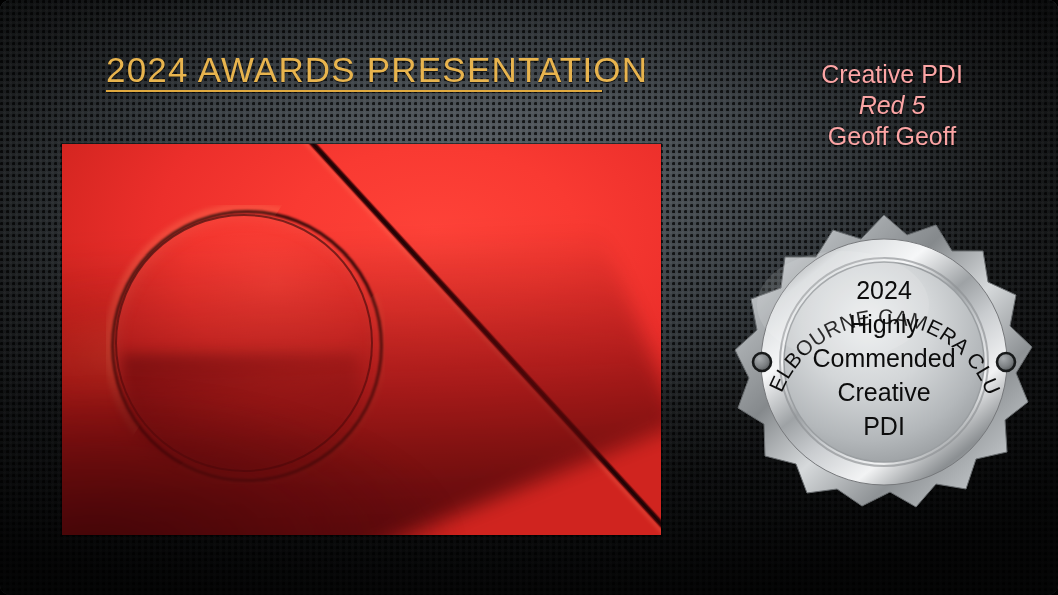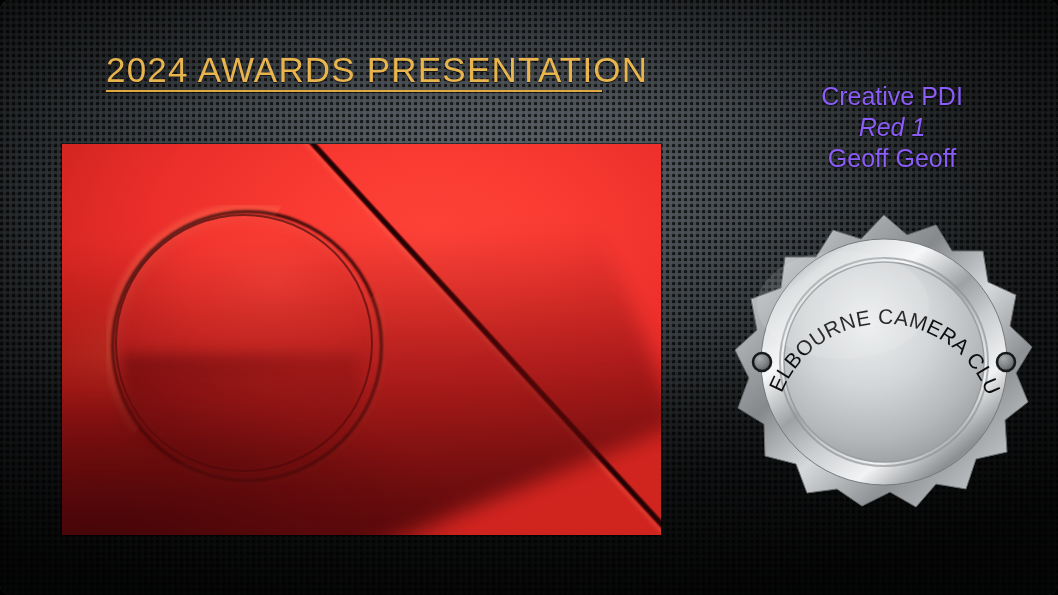--- a/index.html
+++ b/index.html
@@ -69,24 +69,24 @@
     width: 496px;
     height: 2px;
     background: #e0a93f;
     box-shadow: 0 1px 1px rgba(0,0,0,0.6);
   }
 
   
   #caption {
     position: absolute;
     left: 742px;
-    top: 81px;
+    top: 59px;
     width: 300px;
     text-align: center;
-    color: #8b5cf6;
+    color: #fca5a5;
     font-size: 25px;
     line-height: 31px;
     text-shadow: 0 1px 2px rgba(0,0,0,0.8);
   }
   #caption .ln-italic { font-style: italic; }
 
   
   #photo {
     position: absolute;
     left: 62px;
@@ -250,21 +250,21 @@
   <div class="bg-dots2"></div>
   <div class="bg-vignette"></div>
 
   <div id="title-block">
     <div id="title-text">2024 AWARDS PRESENTATION</div>
     <div id="title-rule"></div>
   </div>
 
   <div id="caption">
     <div class="ln">Creative PDI</div>
-    <div class="ln-italic">Red 1</div>
+    <div class="ln-italic">Red 5</div>
     <div class="ln">Geoff Geoff</div>
   </div>
 
   <div id="photo">
     <div class="photo-base"></div>
     <div class="photo-glow-lr"></div>
     <div class="cap"></div>
     <div class="cap-reflect"></div>
     <div class="cap-ring"></div>
     <div class="cap-hi"></div>
@@ -327,15 +327,22 @@
       <g>
         <circle cx="29" cy="149" r="9" fill="url(#gRivet)" stroke="#17191a" stroke-width="2.6"></circle>
       </g>
       <g>
         <circle cx="273" cy="149" r="9" fill="url(#gRivet)" stroke="#17191a" stroke-width="2.6"></circle>
       </g>
 
       <ellipse cx="110" cy="92" rx="86" ry="54" fill="#ffffff" opacity="0.12"></ellipse>
     </svg>
 
+    <div id="badge-center">
+      <span class="bc-line">2024</span>
+      <span class="bc-line">Highly</span>
+      <span class="bc-line">Commended</span>
+      <span class="bc-line">Creative</span>
+      <span class="bc-line">PDI</span>
+    </div>
   </div>
 
 </div>
 
 </body></html>

